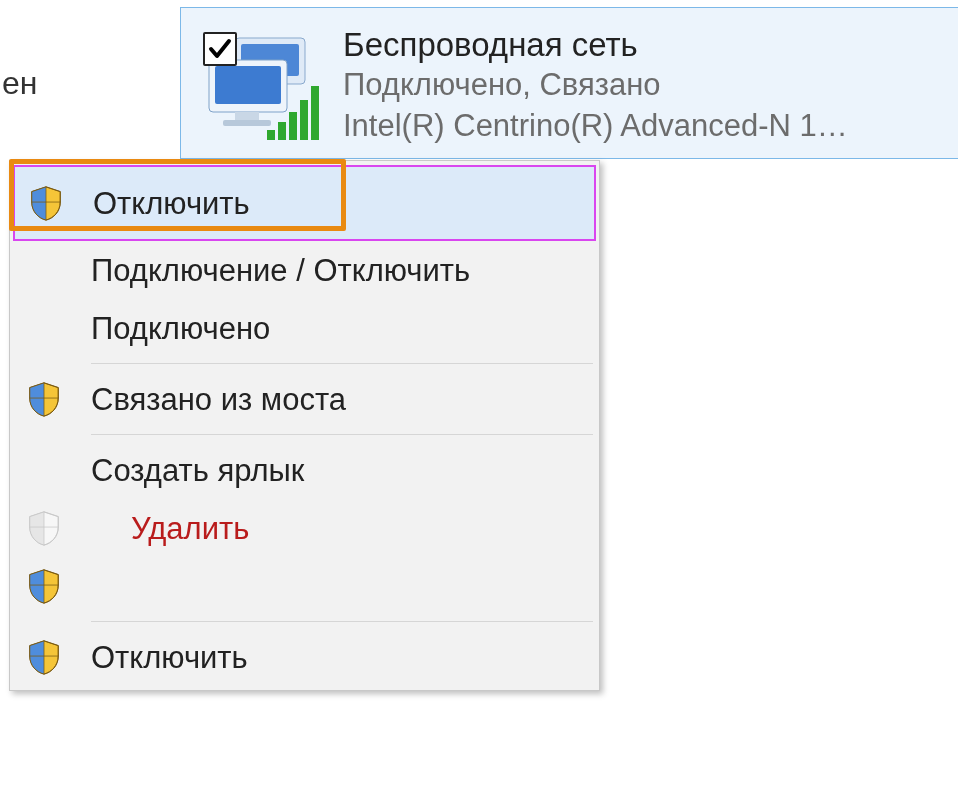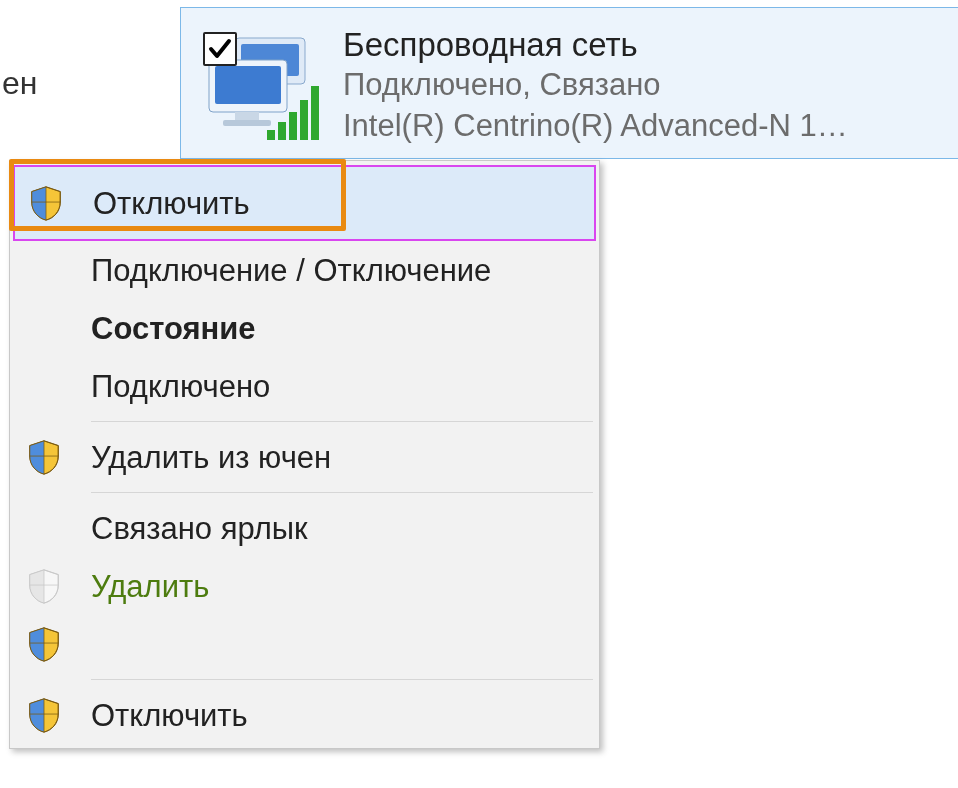--- a/index.html
+++ b/index.html
@@ -108,21 +108,21 @@
     display: flex;
     align-items: center;
     justify-content: flex-start;
   }
   .ctx .row .iconcell svg { width: 38px; height: 38px; }
   .ctx .row .label {
     font-size: 31px;
     color: #222;
     line-height: 1;
   }
-  .ctx .row.disabled .label { color: #4d7c0f; }
+  .ctx .row.disabled .label { color: #b91c1c; margin-left: 40px; }
   .ctx .row.bold .label { font-weight: 700; }
   .ctx .row.hovered {
     background: #dceaf9;
     border: 2px solid #d946ef;
     height: 76px;
   }
   .ctx .sep {
     height: 1px;
     margin: 6px 3px 6px 78px;
     background: #d6d6d6;
@@ -184,47 +184,43 @@
     <path d="M20 3 L5 8 V19 C5 29 12 36 20 38 Z" fill="#4f8ddc"></path>
     <path d="M20 3 L35 8 V19 C35 29 28 36 20 38 C12 36 5 29 5 19 V8 Z" fill="none" stroke="#7a5a10" stroke-width="1"></path>
     <path d="M5 19 H35" stroke="#7a5a10" stroke-width="0.8"></path>
     <path d="M20 3 V38" stroke="#7a5a10" stroke-width="0.8"></path>
   </svg>
         </div>
         <div class="label">Отключить</div>
       </div>
       <div class="row">
         <div class="iconcell"></div>
-        <div class="label">Подключение / Отключение</div>
-      </div>
-      <div class="row bold">
-        <div class="iconcell"></div>
-        <div class="label">Состояние</div>
+        <div class="label">Подключение / Отключить</div>
       </div>
       <div class="row">
         <div class="iconcell"></div>
         <div class="label">Подключено</div>
       </div>
       <div class="sep"></div>
       <div class="row">
         <div class="iconcell">
           <svg viewBox="0 0 40 40">
     <path d="M20 3 L35 8 V19 C35 29 28 36 20 38 C12 36 5 29 5 19 V8 Z" fill="#f5c538" stroke="#7a5a10" stroke-width="1"></path>
     <path d="M20 3 L5 8 V19 C5 29 12 36 20 38 Z" fill="#4f8ddc"></path>
     <path d="M20 3 L35 8 V19 C35 29 28 36 20 38 C12 36 5 29 5 19 V8 Z" fill="none" stroke="#7a5a10" stroke-width="1"></path>
     <path d="M5 19 H35" stroke="#7a5a10" stroke-width="0.8"></path>
     <path d="M20 3 V38" stroke="#7a5a10" stroke-width="0.8"></path>
   </svg>
         </div>
-        <div class="label">Удалить из ючен</div>
+        <div class="label">Связано из моста</div>
       </div>
       <div class="sep"></div>
       <div class="row">
         <div class="iconcell"></div>
-        <div class="label">Связано ярлык</div>
+        <div class="label">Создать ярлык</div>
       </div>
       <div class="row disabled">
         <div class="iconcell">
           <svg viewBox="0 0 40 40">
     <path d="M20 3 L35 8 V19 C35 29 28 36 20 38 C12 36 5 29 5 19 V8 Z" fill="#f7f7f7" stroke="#c8c8c8" stroke-width="1"></path>
     <path d="M20 3 L5 8 V19 C5 29 12 36 20 38 Z" fill="#e6e6e6"></path>
     <path d="M20 3 L35 8 V19 C35 29 28 36 20 38 C12 36 5 29 5 19 V8 Z" fill="none" stroke="#c8c8c8" stroke-width="1"></path>
     <path d="M5 19 H35" stroke="#c8c8c8" stroke-width="0.8"></path>
     <path d="M20 3 V38" stroke="#c8c8c8" stroke-width="0.8"></path>
   </svg>

